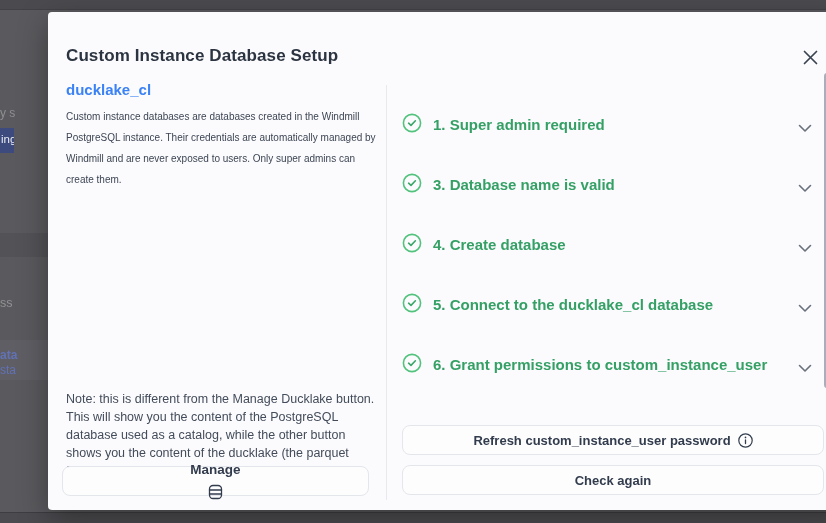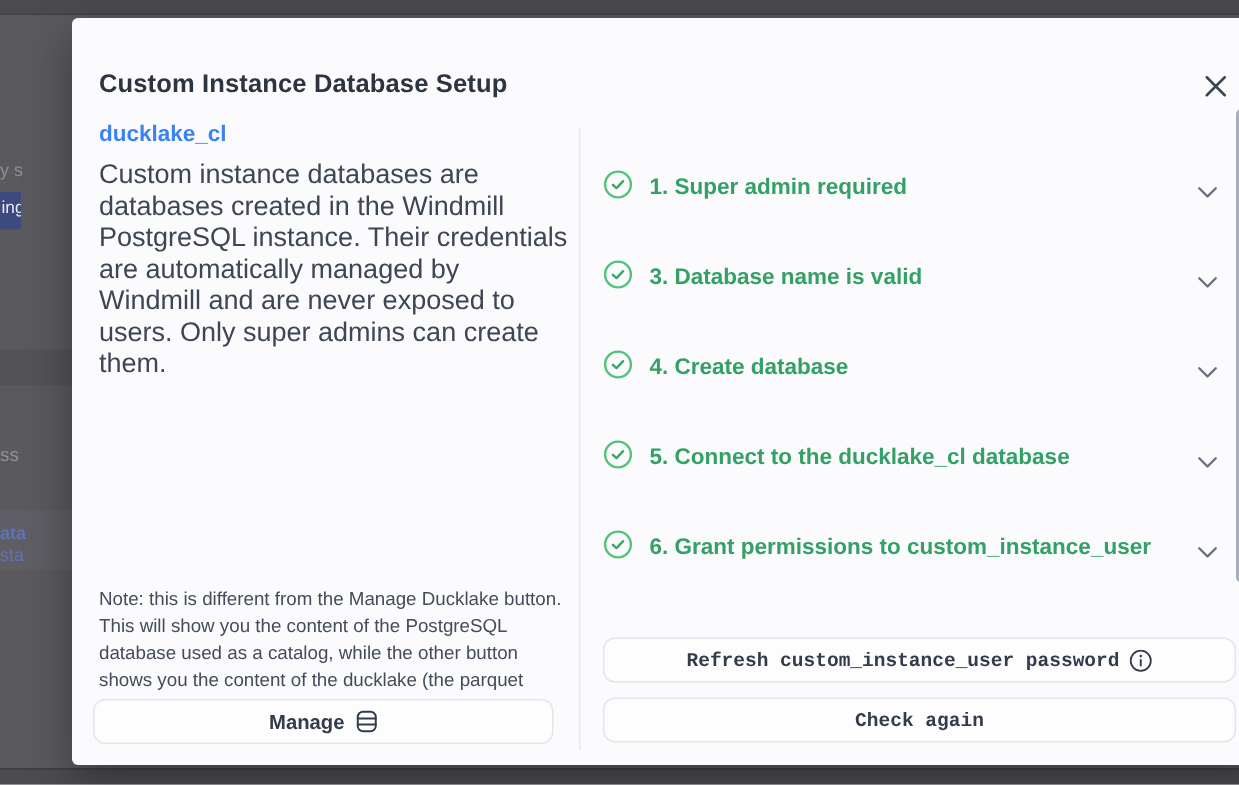--- a/index.html
+++ b/index.html
@@ -53,54 +53,55 @@
     width: 1px; height: 415px; background: #e7e9ee;
   }
 
   
   .db-name {
     position: absolute; left: 18px; top: 69px;
     font-size: 15px; font-weight: 700; color: #3b82f6;
   }
   .db-desc {
     position: absolute; left: 18px; top: 94px; width: 313px;
-    font-size: 18px; line-height: 21px; color: #3d4654;
+    font-size: 10px; line-height: 21px; color: #3d4654;
   }
   .db-note {
     position: absolute; left: 18px; top: 378px; width: 312px;
     font-size: 12.5px; line-height: 18px; color: #434c5a;
   }
   .manage-btn {
     position: absolute; left: 14px; top: 454px;
     width: 307px; height: 30px;
     background: #fdfdfe; border: 1px solid #e3e6eb; border-radius: 8px;
     display: flex; align-items: center; justify-content: center; gap: 7px;
     font-family: "Liberation Sans", sans-serif;
     font-size: 13.5px; font-weight: 600; color: #323c4d;
     cursor: pointer;
+    flex-direction: column;
   }
 
   
   .steps { position: absolute; left: 354px; top: 61px; width: 414px; }
   .step-row {
     position: relative; height: 60px;
     display: flex; align-items: flex-end; cursor: pointer;
   }
   .step-icon { display: flex; align-items: center; margin-right: 11px; flex: 0 0 auto; }
   .step-label {
     font-size: 15px; font-weight: 600; color: #34a065; flex: 1 1 auto;
   }
   .step-chevron { display: flex; align-items: center; flex: 0 0 auto; margin-right: 4px; }
 
   
   .action-btn {
     position: absolute; left: 354px; width: 422px; height: 30px;
     background: #fdfdfe; border: 1px solid #e3e6eb; border-radius: 8px;
     display: flex; align-items: center; justify-content: center; gap: 7px;
-    font-family: Liberation Mono, monospace;
+    font-family: Liberation Sans, sans-serif;
     font-size: 13px; font-weight: 600; color: #323c4d;
     cursor: pointer;
   }
   .refresh-btn { top: 413px; }
   .check-btn { top: 453px; }
 
   
   .scroll-thumb {
     position: absolute; left: 776px; top: 61px;
     width: 6px; height: 315px;

